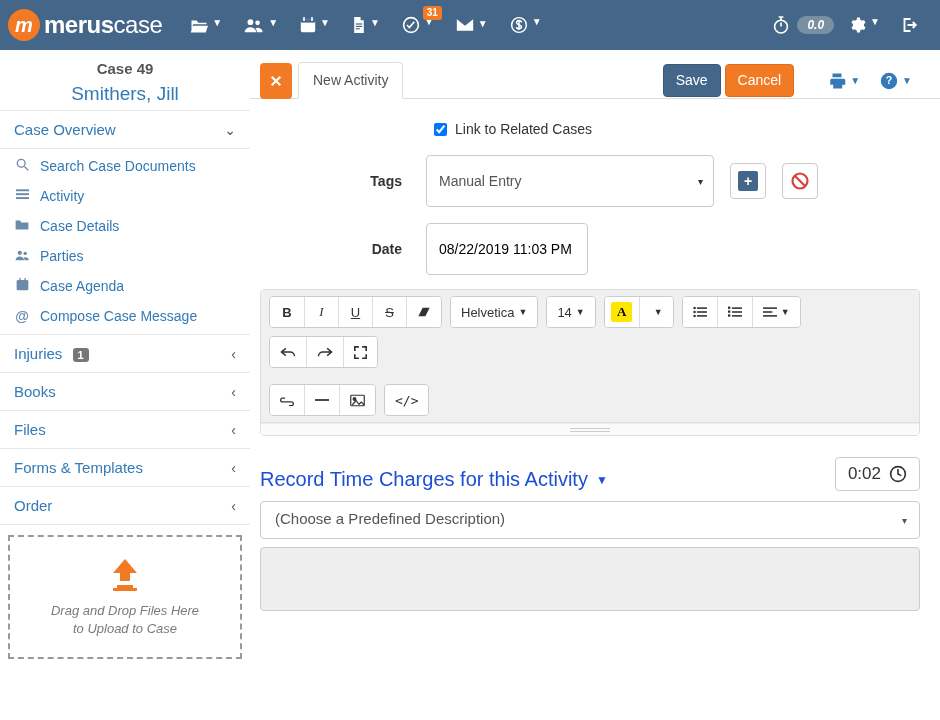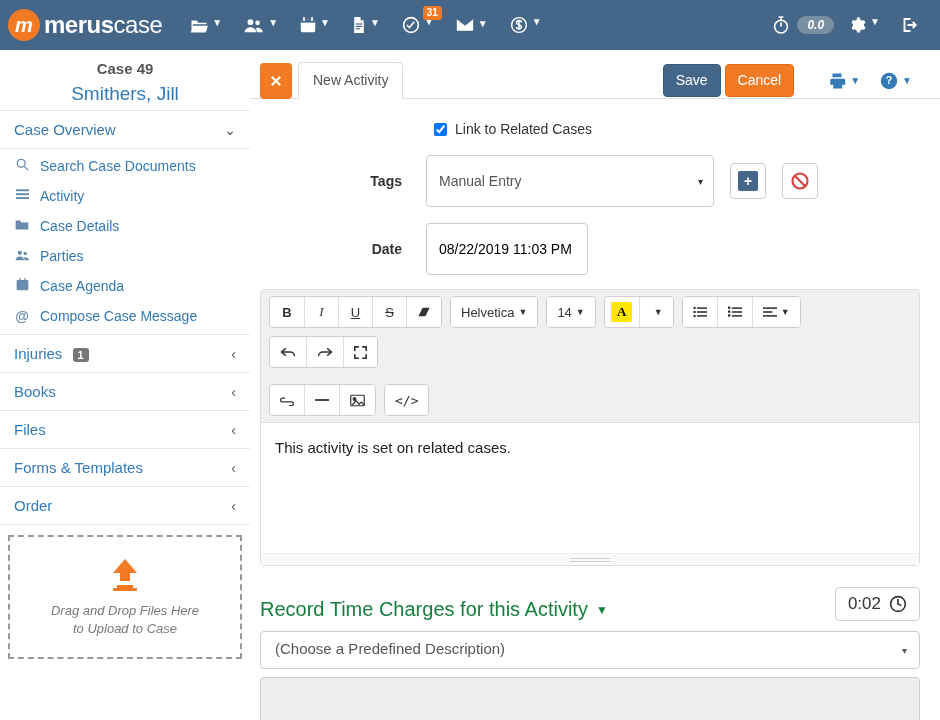--- a/index.html
+++ b/index.html
@@ -137,21 +137,21 @@
     border-left:1px solid #ddd; font-size:13px; color:#333; cursor:pointer; padding:0 10px; background:#fff;
   }
   .tbtn:first-child { border-left:none; }
   .tbtn .caret { margin-left:4px; font-size:9px; }
   .fc-yellow { background:#ffe600; color:#000; font-weight:bold; padding:0 6px; height:20px; line-height:20px; border-radius:2px; font-family: "Times New Roman", serif; }
   .editor-area { min-height:130px; padding:16px 14px; font-size:15px; color:#222; outline:none; }
   .editor-resize { height:12px; border-top:1px solid #eee; background:#fafafa; display:flex; align-items:center; justify-content:center; }
   .editor-resize .grip { width:40px; height:4px; border-top:1px solid #ccc; border-bottom:1px solid #ccc; }
   
   .section-title {
-    font-size:20px; color:#15803d; margin:32px 0 8px; display:flex; align-items:center; gap:8px;
+    font-size:20px; color:#1d4ed8; margin:32px 0 8px; display:flex; align-items:center; gap:8px;
   }
   .section-title .caret { font-size:12px; }
   .timer-box {
     float:right; border:1px solid #ccc; border-radius:4px; padding:6px 12px;
     display:inline-flex; align-items:center; gap:8px; font-size:17px; color:#333;
     margin-top:-42px;
   }
   .wide-select {
     border:1px solid #ccc; border-radius:4px; height:38px; padding:8px 28px 8px 14px;
     font-size:15px; color:#555; position:relative; cursor:pointer; margin-top:10px;
@@ -518,21 +518,20 @@
                   <rect x="1" y="1" width="18" height="14" rx="1"></rect>
                   <circle cx="6" cy="6" r="1.8" fill="#333"></circle>
                   <path d="M3 14l5-6 4 5 3-3 4 4" fill="none"></path>
                 </svg>
             </div>
           </div>
           <div class="tgroup">
             <div class="tbtn" style="font-family:monospace">&lt;/&gt;</div>
           </div>
         </div>
-        <div class="editor-area" contenteditable="true" style="">This activity is set on related cases.</div>
         <div class="editor-resize">
             <div class="grip"></div>
           </div>
       </div>
 
       <div style="position:relative">
         <div class="section-title">
           <span>Record Time Charges for this Activity</span>
           <span class="caret">▼</span>
         </div>

